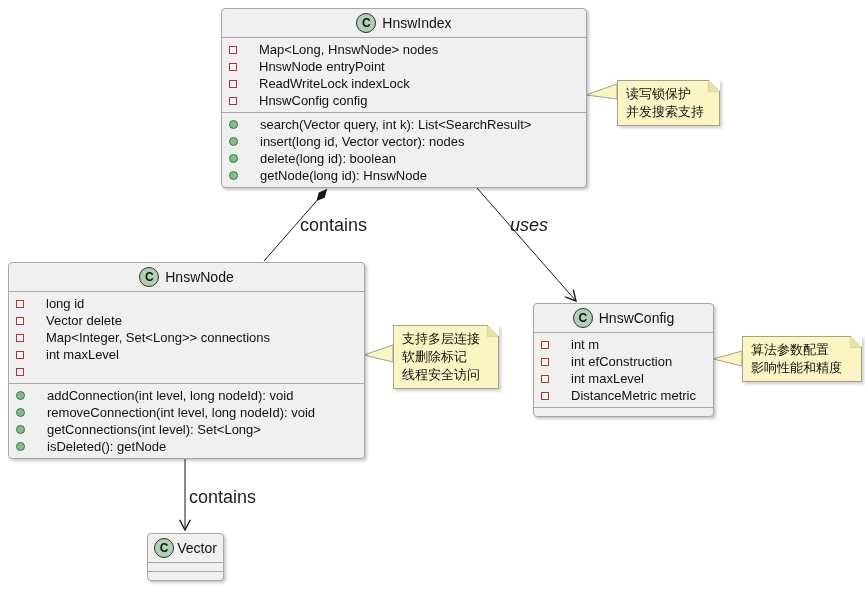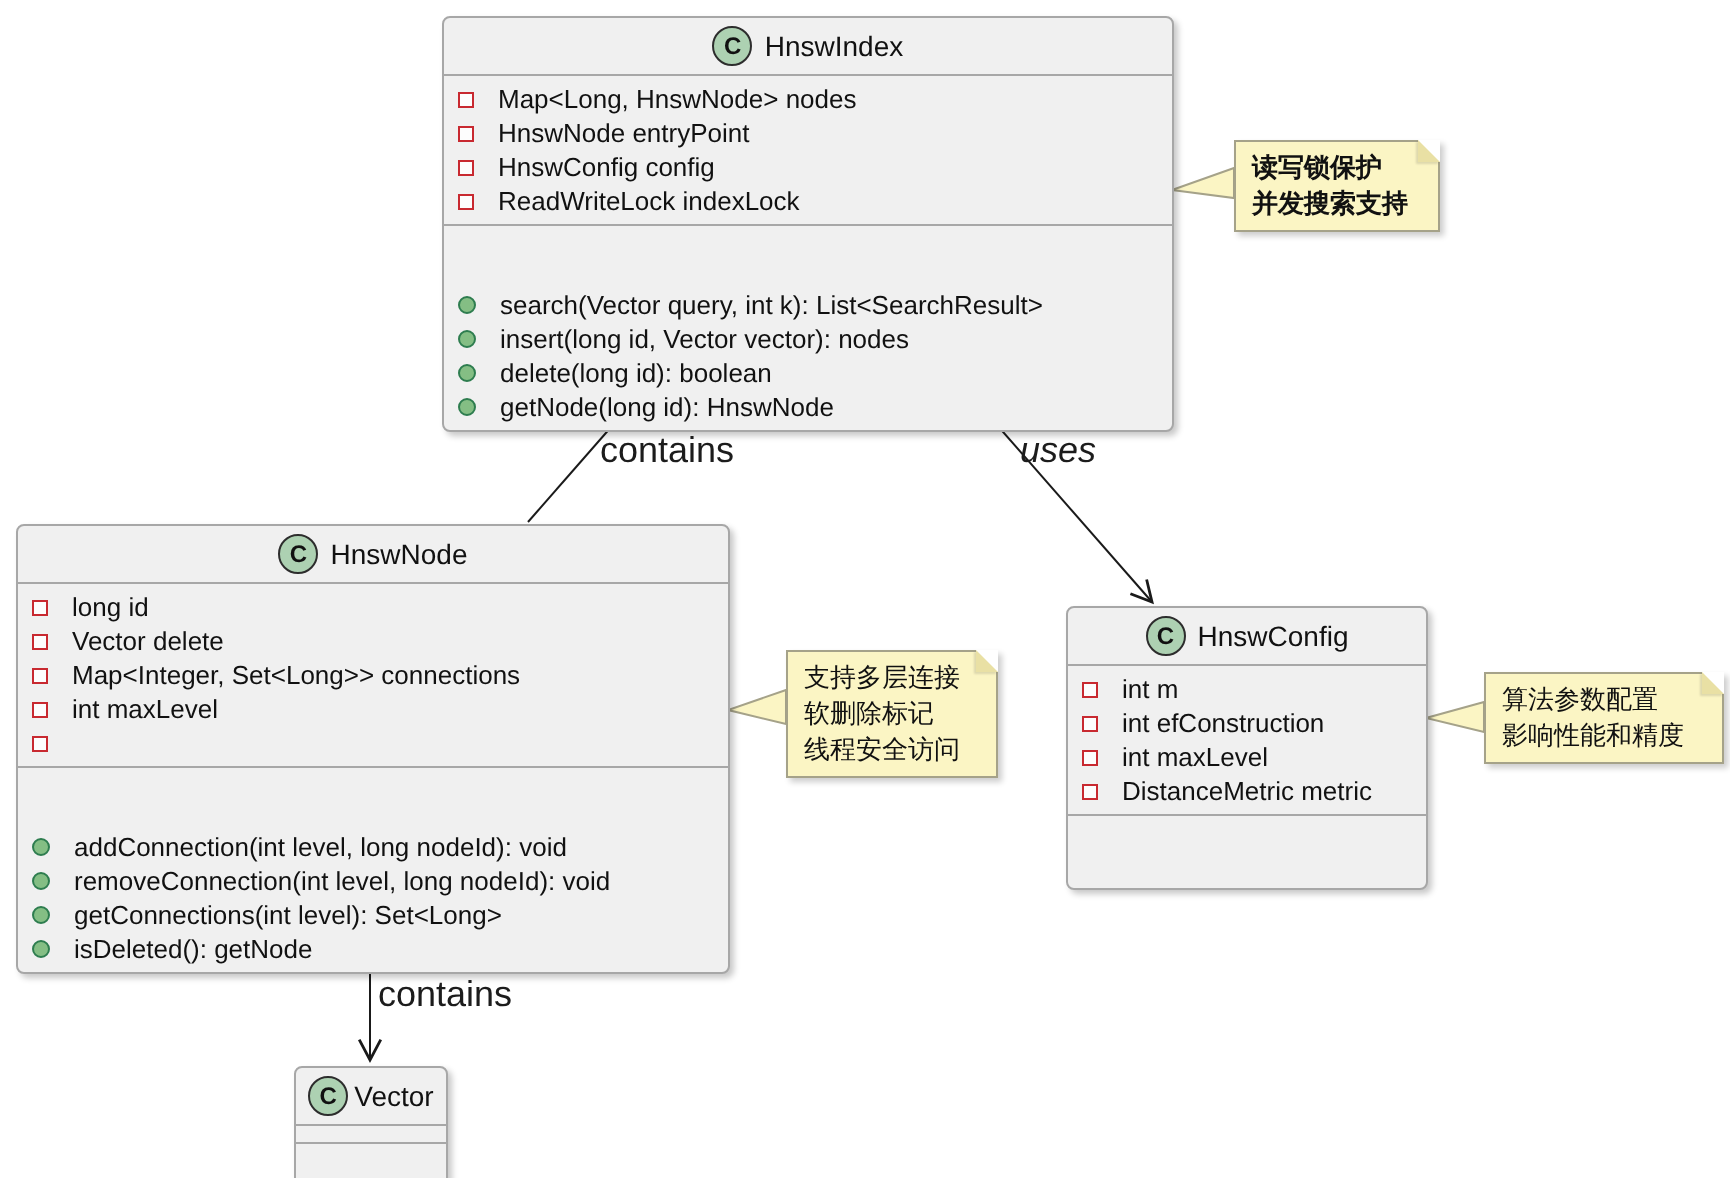--- a/index.html
+++ b/index.html
@@ -9,23 +9,23 @@
 
   
   .uml-class{position:absolute;background:#F0F0F0;border:1px solid #A7A7A7;border-radius:4px;
              box-shadow:2px 2px 3px rgba(0,0,0,.22);display:flex;flex-direction:column;}
   .uml-title{height:28px;display:flex;align-items:center;justify-content:center;gap:6px;
              border-bottom:1px solid #A7A7A7;font-size:14px;}
   .c-circle{width:18px;height:18px;border-radius:50%;background:#ADD1B2;border:1px solid #2d2d2d;
             display:flex;align-items:center;justify-content:center;font-size:12px;font-weight:bold;
             flex:0 0 auto;}
   .uml-attrs{border-bottom:1px solid #A7A7A7;padding:3px 0;}
-  .uml-methods{padding:3px 0;margin-top:28px;}
+  .uml-methods{padding:3px 0;}
   .uml-attrs.empty,.uml-methods.empty{min-height:8px;padding:0;}
-  .member-row{display:flex;align-items:center;height:17px;padding:0 7px;gap:12px;font-size:13px;white-space:nowrap;}
+  .member-row{display:flex;align-items:center;height:17px;padding:0 7px;gap:22px;font-size:13px;white-space:nowrap;}
   .icon-private{width:6px;height:6px;border:1.5px solid #C82930;background:#fdfdfd;flex:0 0 auto;}
   .icon-public{width:9px;height:9px;border-radius:50%;background:#84BE84;border:1px solid #2e7d4f;
                box-sizing:border-box;flex:0 0 auto;}
 
   
   .note{position:absolute;background:#FBF5C4;border:1px solid #A5A289;box-shadow:2px 2px 3px rgba(0,0,0,.2);
         padding:4px 8px 4px 8px;font-size:13px;line-height:18px;white-space:nowrap;}
   .note::before{content:"";position:absolute;top:-1px;right:-1px;border-width:0 11px 11px 0;border-style:solid;
         border-color:#ffffff #ffffff #E9E0A4 #E9E0A4;box-shadow:-1px 1px 1px rgba(0,0,0,.12);}
   .note-line{height:18px;}
@@ -66,25 +66,25 @@
         <div class="member-row">
           <span class="icon-private"></span>
           <span>Map&lt;Long, HnswNode&gt; nodes</span>
         </div>
         <div class="member-row">
           <span class="icon-private"></span>
           <span>HnswNode entryPoint</span>
         </div>
         <div class="member-row">
           <span class="icon-private"></span>
+          <span>ReadWriteLock indexLock</span>
+        </div>
+        <div class="member-row">
+          <span class="icon-private"></span>
           <span>HnswConfig config</span>
-        </div>
-        <div class="member-row">
-          <span class="icon-private"></span>
-          <span>ReadWriteLock indexLock</span>
         </div>
       </div>
     <div class="uml-methods">
         <div class="member-row">
           <span class="icon-public"></span>
           <span>search(Vector query, int k): List&lt;SearchResult&gt;</span>
         </div>
         <div class="member-row">
           <span class="icon-public"></span>
           <span>insert(long id, Vector vector): nodes</span>
@@ -178,21 +178,21 @@
       <span>Vector</span>
     </div>
     <div class="uml-attrs empty"></div>
     <div class="uml-methods empty"></div>
   </div>
 
   <div class="edge-label" style="left:300px;top:215px;">contains</div>
   <div class="edge-label" style="left:510px;top:215px;font-style:italic;">uses</div>
   <div class="edge-label" style="left:189px;top:487px;">contains</div>
 
-  <div class="note" style="left:617px;top:70px;min-width:85px;font-weight:bold;">
+  <div class="note" style="left:617px;top:80px;min-width:85px;">
       <div class="note-line">读写锁保护</div>
       <div class="note-line">并发搜索支持</div>
     </div>
   <div class="note" style="left:393px;top:325px;min-width:88px;">
       <div class="note-line">支持多层连接</div>
       <div class="note-line">软删除标记</div>
       <div class="note-line">线程安全访问</div>
     </div>
   <div class="note" style="left:742px;top:336px;min-width:102px;">
       <div class="note-line">算法参数配置</div>

